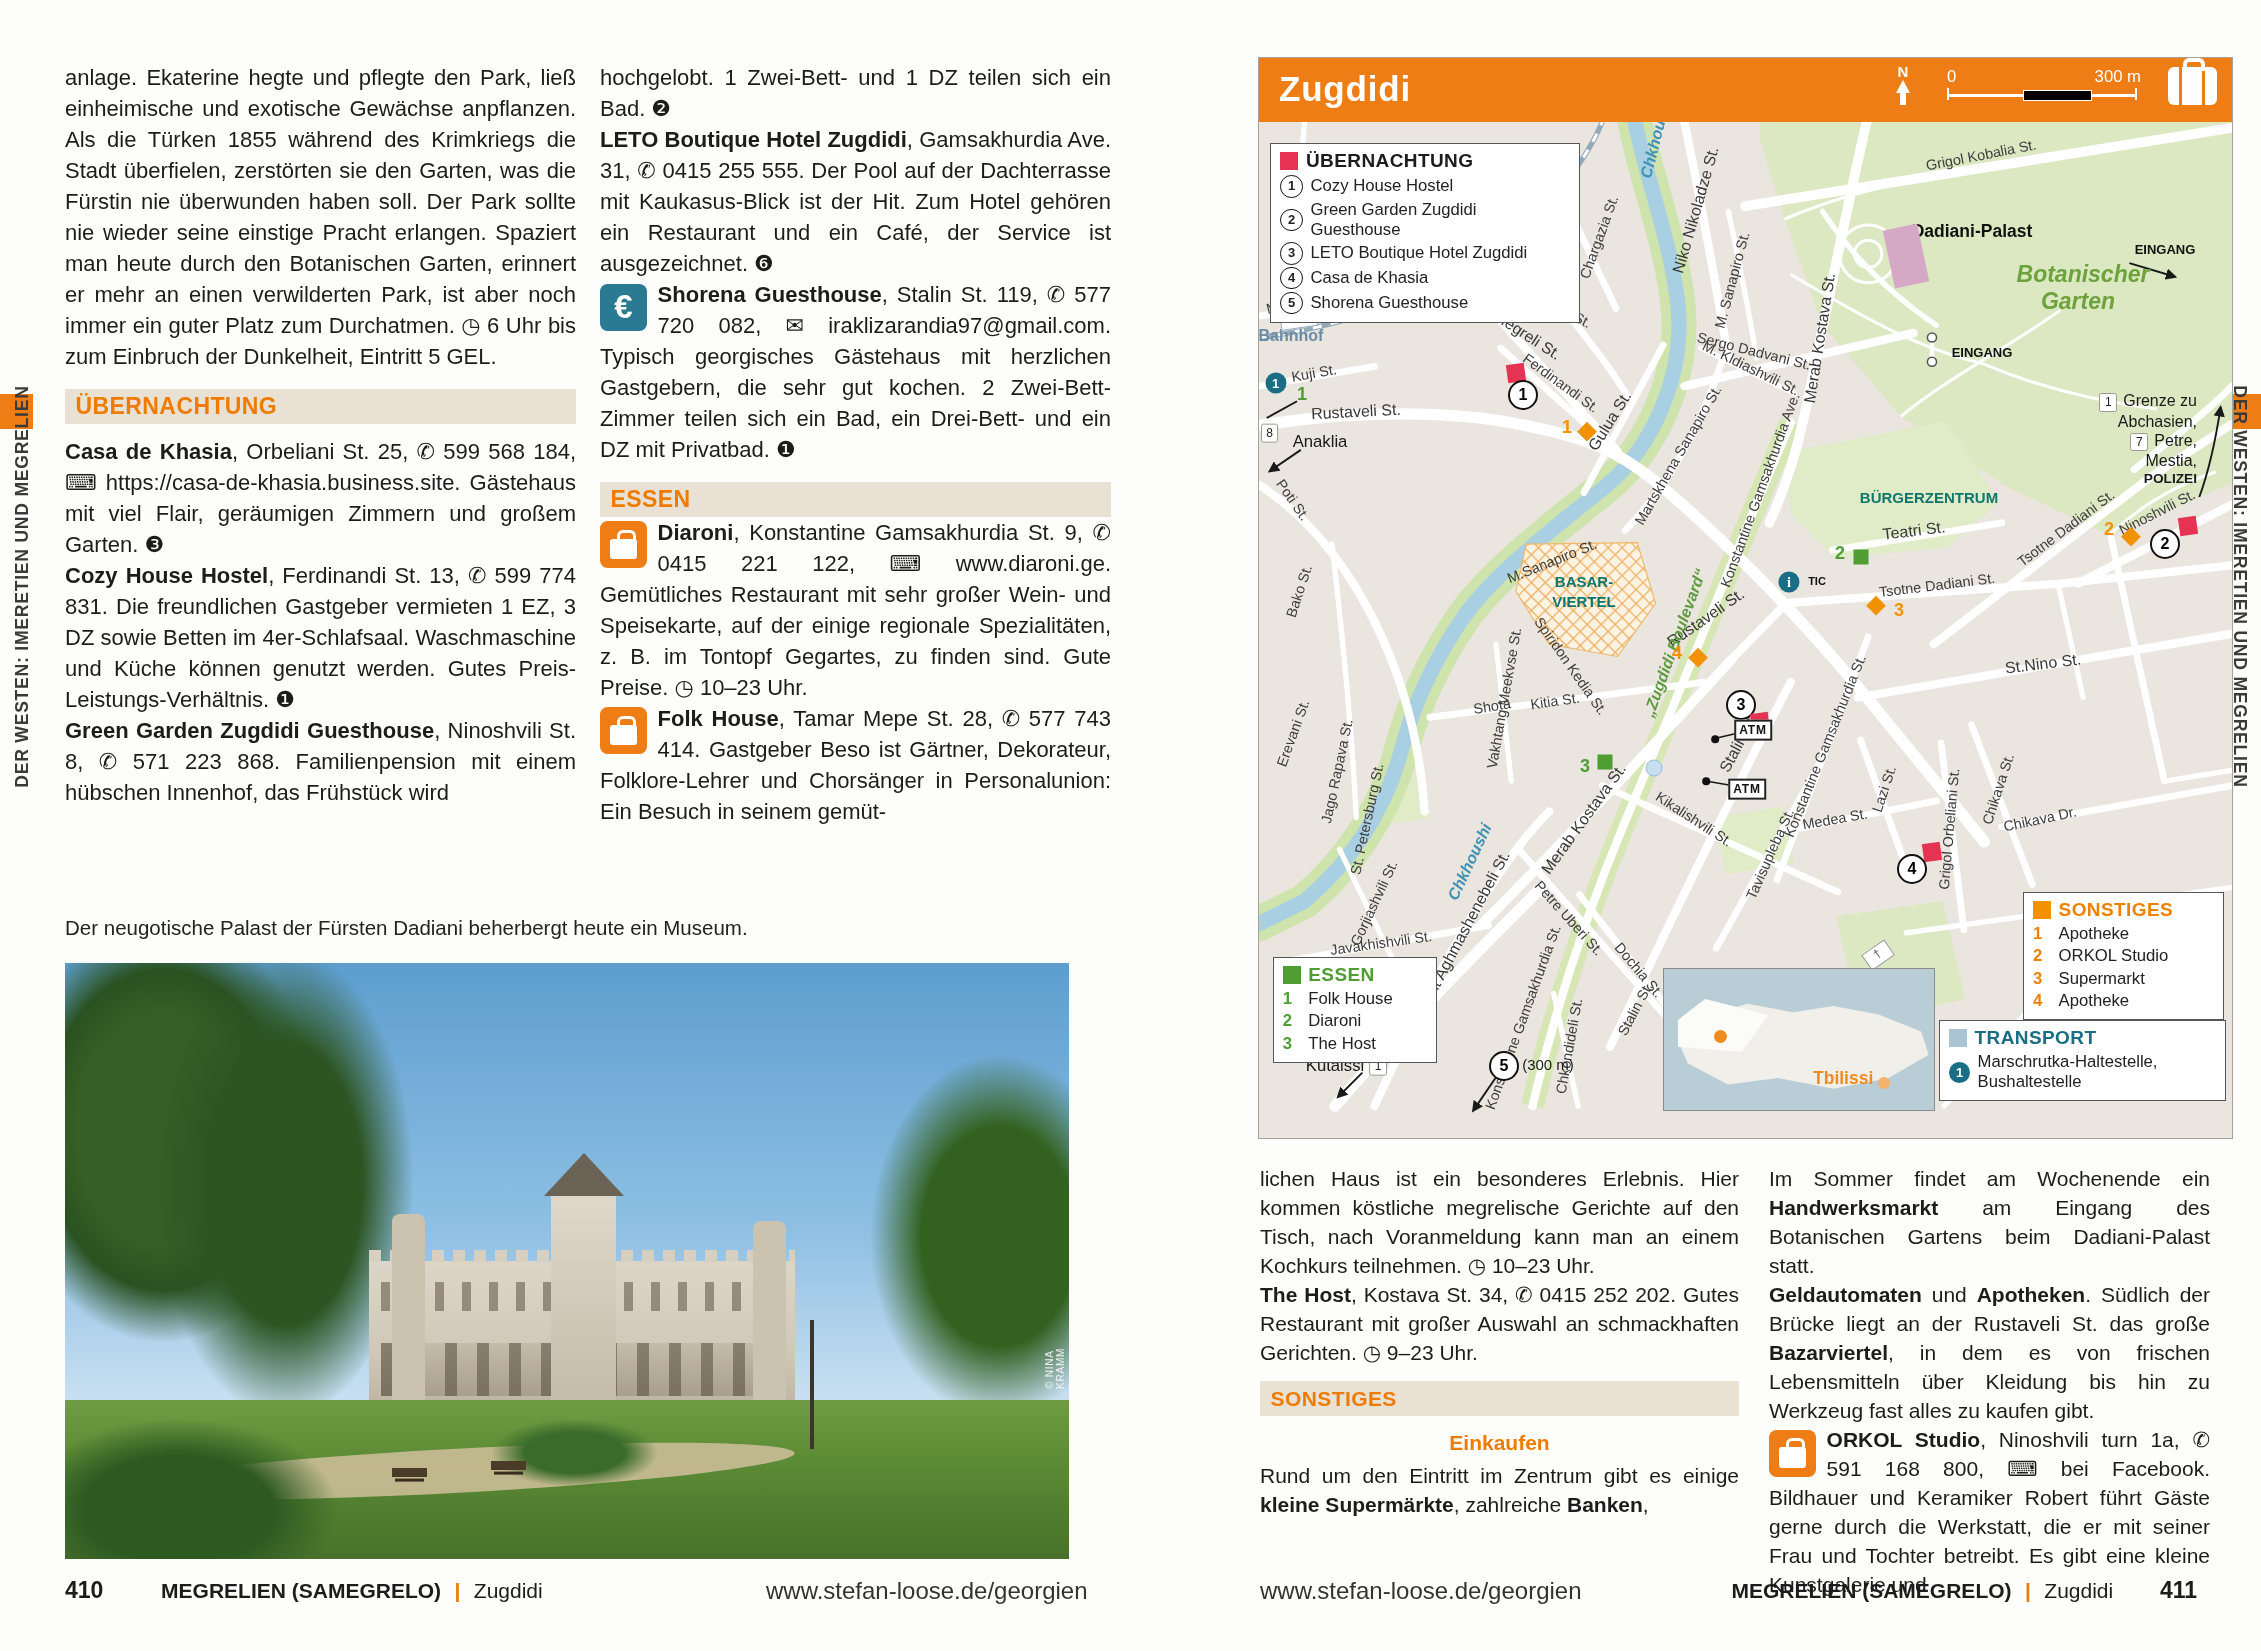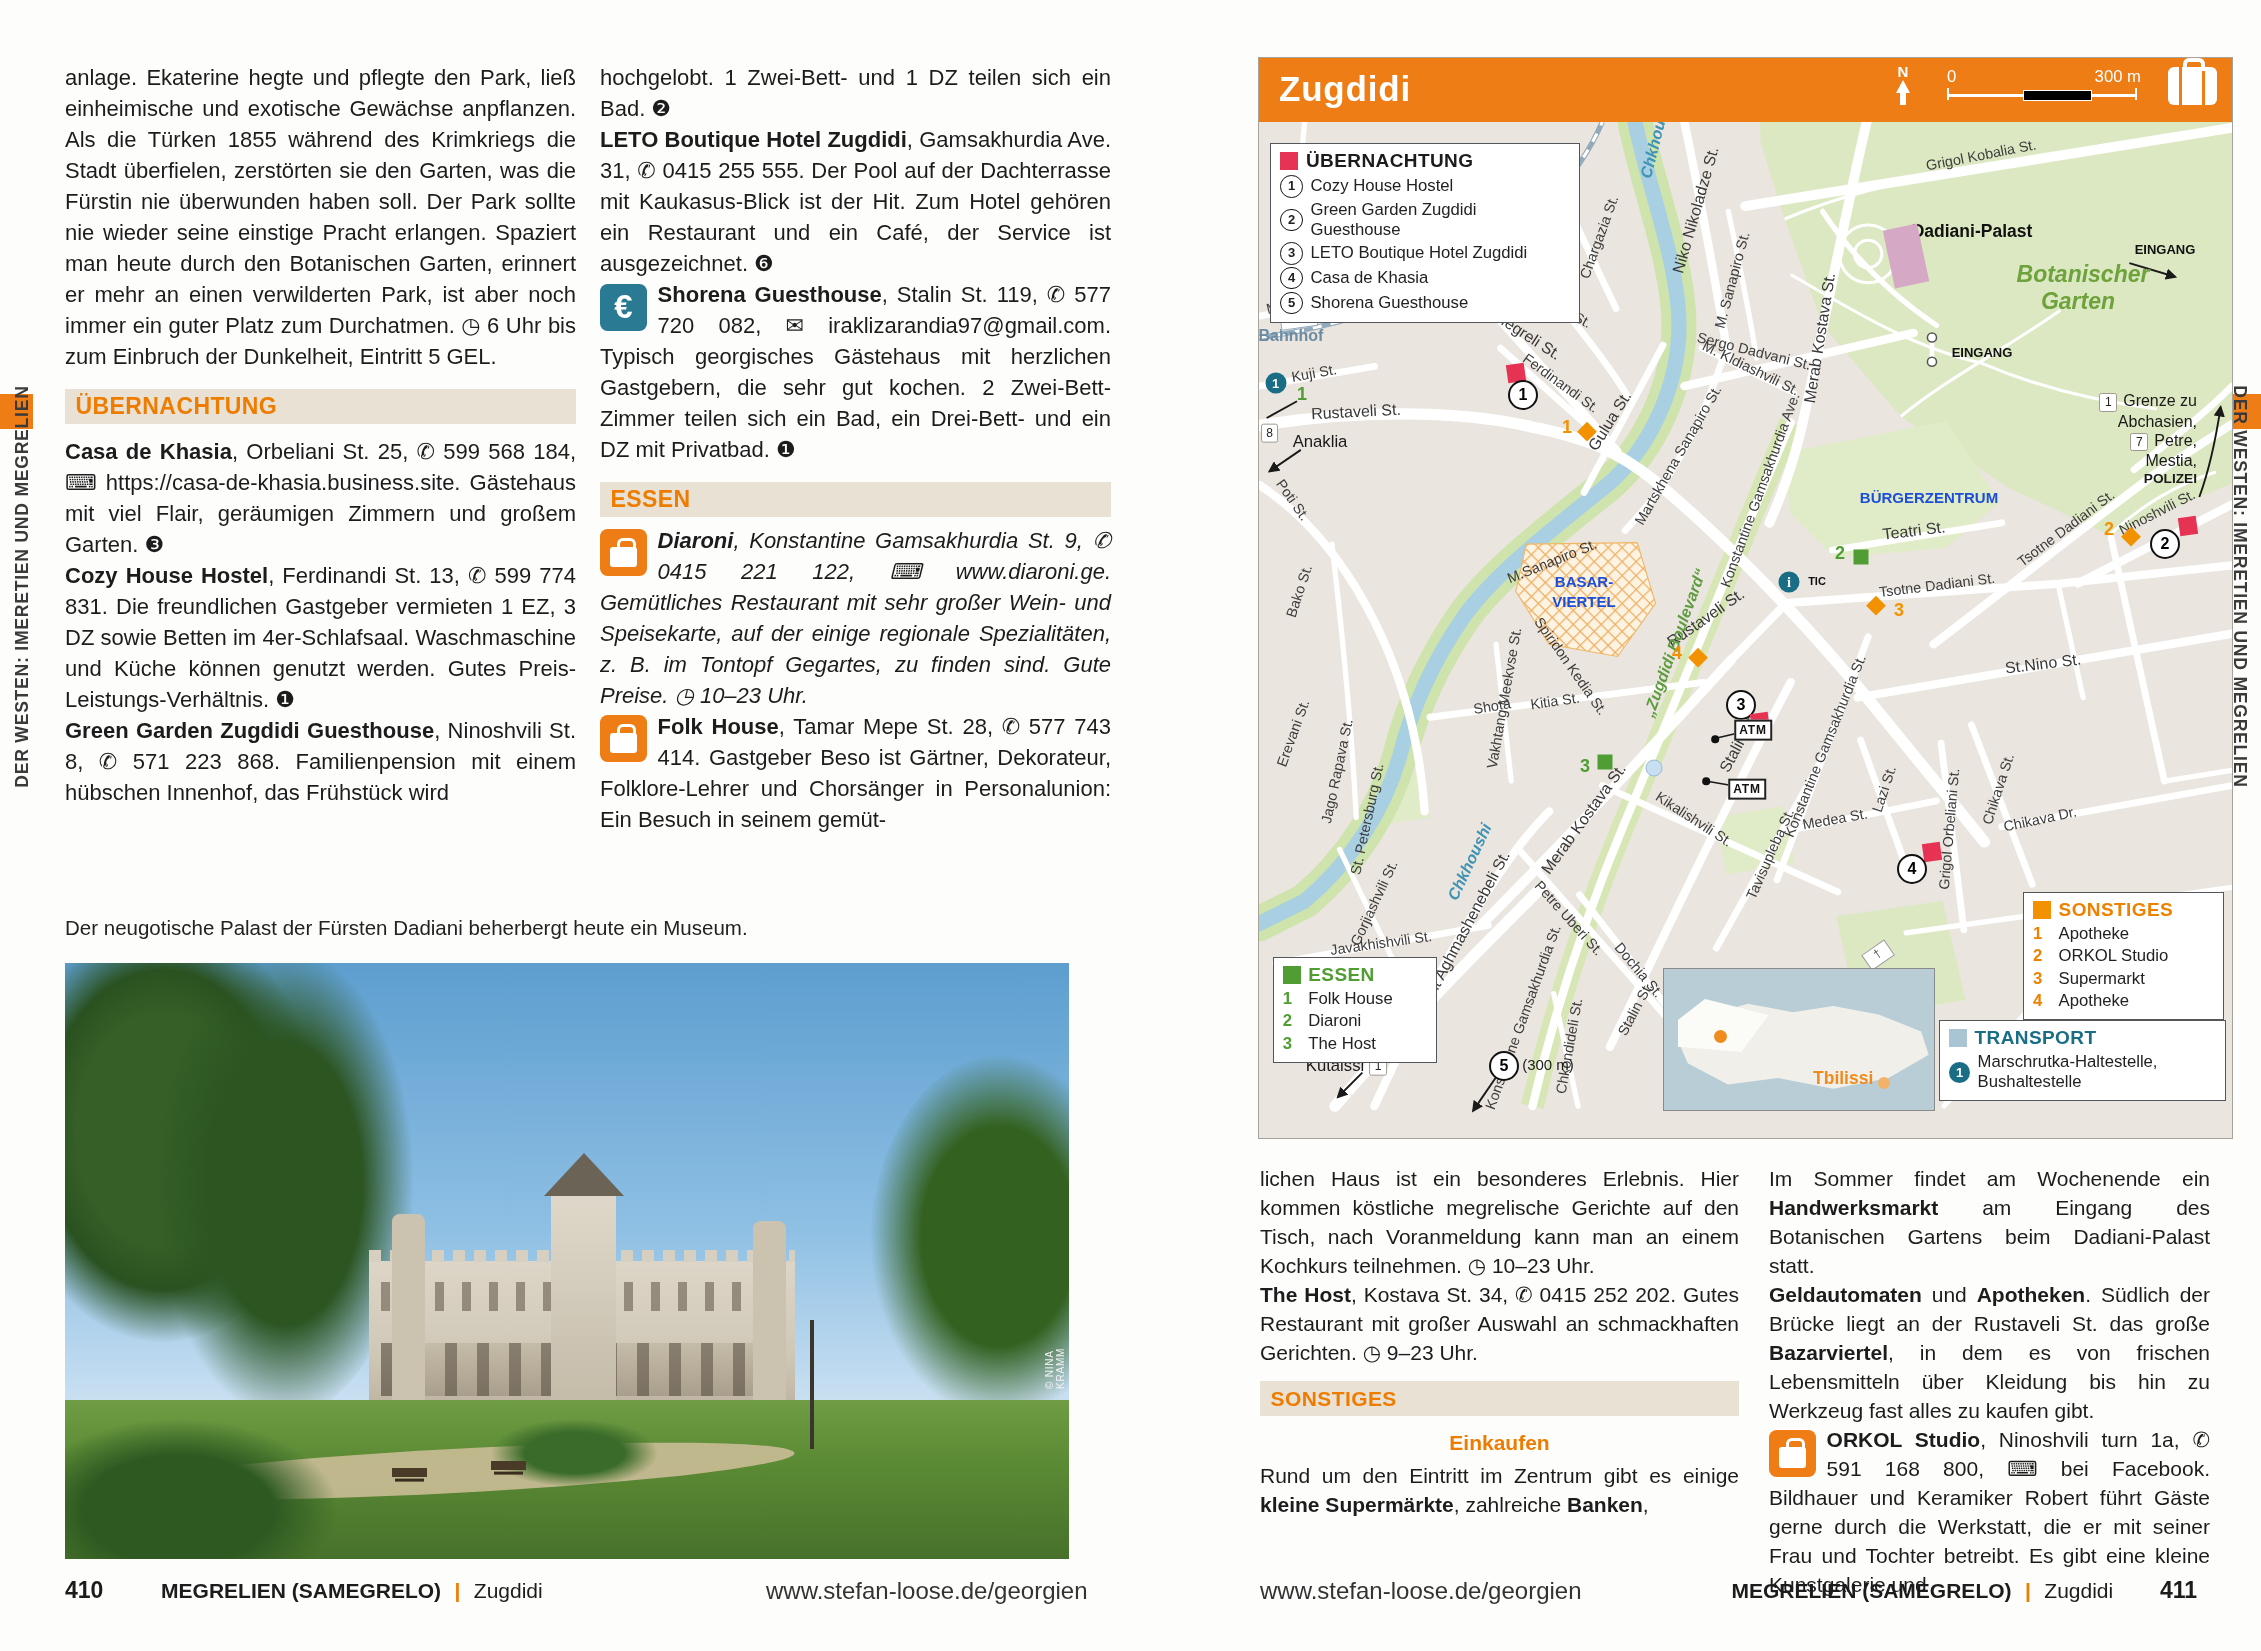--- a/index.html
+++ b/index.html
@@ -60,21 +60,21 @@
   .map-suitcase::before{content:"";position:absolute;left:15px;top:-9px;width:13.7px;height:9px;border:4.6px solid #fff;border-bottom:none;border-radius:6px 6px 0 0;}
   #map-svg{position:absolute;left:0;top:0;z-index:1;}
   #map-labels,#map-markers{position:absolute;left:0;top:0;width:973px;height:1080px;z-index:10;pointer-events:none;}
   .mlb{position:absolute;white-space:nowrap;}
   .lb-st{font-size:14.4px;color:#3c3c3c;}
   .lb-stb{font-size:16px;color:#383838;}
   .lb-wt{font-size:16px;color:#3f93b4;font-style:italic;font-weight:bold;}
   .lb-bah{font-size:16px;color:#6b8ca3;font-weight:bold;}
   .lb-dir{font-size:16.7px;color:#1a1a1a;}
   .lb-blk{font-size:17.5px;color:#111;font-weight:bold;}
-  .lb-blk2{font-size:15px;color:#1d4ed8;font-weight:bold;}
+  .lb-blk2{font-size:15px;color:#0f766e;font-weight:bold;}
   .lb-sm{font-size:13px;color:#111;font-weight:bold;}
   .lb-grn{font-size:23px;color:#6da23c;font-style:italic;font-weight:bold;}
   .lb-grn2{font-size:16px;color:#5d9c3f;font-style:italic;font-weight:bold;}
   .lb-dist{font-size:15px;color:#1a1a1a;}
   .mk{position:absolute;}
   .mk-redsq{width:18px;height:18px;background:#e63253;}
   .mk-circ{width:26px;height:26px;background:#fff;border:2.3px solid #111;border-radius:50%;
            font-weight:bold;font-size:16px;text-align:center;line-height:26px;color:#000;}
   .mk-dia{width:14.4px;height:14.4px;background:#f39200;}
   .mk-onum{font-weight:bold;font-size:18px;color:#f39200;}
@@ -135,21 +135,21 @@
     <p style="margin-top:12px;"><span class="e-name">Casa de Khasia</span><span>, Orbeliani St. 25, ✆ 599 568 184, ⌨ https://casa-de-khasia.business.site. Gästehaus mit viel Flair, geräumigen Zimmern und großem Garten. ❸</span></p>
     <p><span class="e-name">Cozy House Hostel</span><span>, Ferdinandi St. 13, ✆ 599 774 831. Die freundlichen Gastgeber vermieten 1 EZ, 3 DZ sowie Betten im 4er-Schlafsaal. Waschmaschine und Küche können genutzt werden. Gutes Preis-Leistungs-Verhältnis. ❶</span></p>
     <p><span class="e-name">Green Garden Zugdidi Guesthouse</span><span>, Ninoshvili St. 8, ✆ 571 223 868. Familienpension mit einem hübschen Innenhof, das Frühstück wird</span></p>
   </div>
 
   <div class="col" id="col2">
     <p>hochgelobt. 1 Zwei-Bett- und 1 DZ teilen sich ein Bad. ❷</p>
     <p><span class="e-name">LETO Boutique Hotel Zugdidi</span><span>, Gamsakhurdia Ave. 31, ✆ 0415 255 555. Der Pool auf der Dachterrasse mit Kaukasus-Blick ist der Hit. Zum Hotel gehören ein Restaurant und ein Café, der Service ist ausgezeichnet. ❻</span></p>
     <p><span class="euro-icon">€</span><span class="e-name">Shorena Guesthouse</span><span>, Stalin St. 119, ✆ 577 720 082, ✉ iraklizarandia97@gmail.com. Typisch georgisches Gästehaus mit herzlichen Gastgebern, die sehr gut kochen. 2 Zwei-Bett-Zimmer teilen sich ein Bad, ein Drei-Bett- und ein DZ mit Privatbad. ❶</span></p>
     <div class="sec-bar" style="margin-top:16.7px;clear:both;">ESSEN</div>
-    <p style="margin-top:8px;font-style:italic;"><span class="tip-icon"></span><span class="e-name">Diaroni</span><span>, Konstantine Gamsakhurdia St. 9, ✆ 0415 221 122, ⌨ www.diaroni.ge. Gemütliches Restaurant mit sehr großer Wein- und Speisekarte, auf der einige regionale Spezialitäten, z. B. im Tontopf Gegartes, zu finden sind. Gute Preise. ◷ 10–23 Uhr.</span></p>
+    <p style="margin-top:0;"><span class="tip-icon"></span><span class="e-name">Diaroni</span><span>, Konstantine Gamsakhurdia St. 9, ✆ 0415 221 122, ⌨ www.diaroni.ge. Gemütliches Restaurant mit sehr großer Wein- und Speisekarte, auf der einige regionale Spezialitäten, z. B. im Tontopf Gegartes, zu finden sind. Gute Preise. ◷ 10–23 Uhr.</span></p>
     <p style="clear:both;"><span class="tip-icon"></span><span class="e-name">Folk House</span><span>, Tamar Mepe St. 28, ✆ 577 743 414. Gastgeber Beso ist Gärtner, Dekorateur, Folklore-Lehrer und Chorsänger in Personalunion: Ein Besuch in seinem gemüt-</span></p>
   </div>
 
   <div id="caption">Der neugotische Palast der Fürsten Dadiani beherbergt heute ein Museum.</div>
   <div id="photo">
     <div class="ph" style="left:0;top:0;width:1004px;height:596px;background:linear-gradient(180deg,#5d9ecf 0%,#8fc0e4 45%,#c6def1 72%,#d8e6ee 80%);"></div>
     <div class="ph" style="left:-61px;top:-46px;width:319px;height:426px;background:radial-gradient(closest-side,#355f26 55%,#2a5120 75%,transparent 100%);border-radius:45% 55% 60% 40%;"></div>
     <div class="ph" style="left:91px;top:-15px;width:258px;height:471px;background:radial-gradient(closest-side,#2c5522 60%,transparent 100%);border-radius:50% 50% 55% 45%;"></div>
     <div class="ph" style="left:805px;top:91px;width:258px;height:365px;background:radial-gradient(closest-side,#33611f 60%,transparent 100%);border-radius:55% 45% 50% 50%;"></div>
     <div class="ph" style="left:304px;top:298px;width:426px;height:160px;background:linear-gradient(180deg,#ddd6c8 0%,#cfc7b6 60%,#b8ae9c 100%);"></div>

